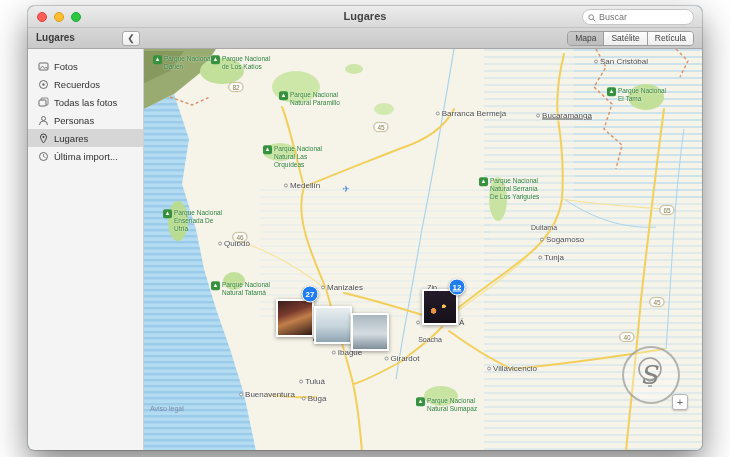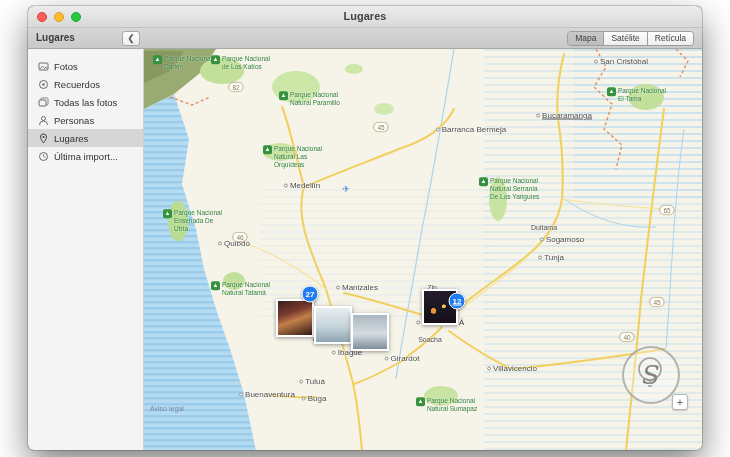--- a/index.html
+++ b/index.html
@@ -106,20 +106,29 @@
 
 <div class="window">
 
   <div class="titlebar">
     <div class="lights">
       <span class="light red"></span>
       <span class="light yellow"></span>
       <span class="light green"></span>
     </div>
     <div class="win-title">Lugares</div>
+    <div class="search">
+      <span>
+        <svg width="8" height="8" viewBox="0 0 8 8">
+            <circle cx="3.2" cy="3.2" r="2.4" fill="none" stroke="#8a8a8a" stroke-width="1"></circle>
+            <line x1="5" y1="5" x2="7.4" y2="7.4" stroke="#8a8a8a" stroke-width="1"></line>
+          </svg>
+      </span>
+      <input readonly="" placeholder="Buscar" style="">
+    </div>
   </div>
 
   <div class="toolbar">
     <span class="toolbar-header">Lugares</span>
     <span class="back-btn">❮</span>
     <div class="segmented">
       <span class="segment selected">Mapa</span>
       <span class="segment">Satélite</span>
       <span class="segment">Retícula</span>
     </div>
@@ -284,27 +293,27 @@
         <span class="picon">▲</span>
         <span class="ptxt">Parque Nacional Natural Sumapaz</span>
       </div>
       <div class="park" style="left:496px; top:46px;">
         <span class="picon">▲</span>
         <span class="ptxt">Parque Nacional El Tama</span>
       </div>
 
       <div class="city" style="left:477px; top:12px;"><span class="dot"></span><span>San Cristóbal</span></div>
       <div class="city" style="left:420px; top:66px;text-decoration:underline;"><span class="dot"></span><span>Bucaramanga</span></div>
-      <div class="city" style="left:327px; top:64px;margin-top:16px;"><span class="dot"></span><span>Barranca Bermeja</span></div>
+      <div class="city" style="left:327px; top:64px;"><span class="dot"></span><span>Barranca Bermeja</span></div>
       <div class="city" style="left:158px; top:136px;"><span class="dot"></span><span>Medellín</span></div>
       <div class="city" style="left:90px; top:194px;"><span class="dot"></span><span>Quibdó</span></div>
       <div class="city small" style="left:400px; top:178px;"><span>Duitama</span></div>
       <div class="city" style="left:418px; top:190px;"><span class="dot"></span><span>Sogamoso</span></div>
       <div class="city" style="left:383px; top:208px;margin-left:24px;"><span class="dot"></span><span>Tunja</span></div>
-      <div class="city" style="left:198px; top:238px;margin-left:15px;"><span class="dot"></span><span>Manizales</span></div>
+      <div class="city" style="left:198px; top:238px;"><span class="dot"></span><span>Manizales</span></div>
       <div class="city small" style="left:291px; top:238px;"><span>Zip...</span></div>
       <div class="city capital" style="left:297px; top:273px;"><span class="dot"></span><span>Bogotá</span></div>
       <div class="city small" style="left:286px; top:290px;"><span>Soacha</span></div>
       <div class="city small" style="left:178px; top:289px;"><span>Arm...</span></div>
       <div class="city" style="left:203px; top:303px;"><span class="dot"></span><span>Ibagué</span></div>
       <div class="city" style="left:258px; top:309px;"><span class="dot"></span><span>Girardot</span></div>
       <div class="city" style="left:368px; top:319px;"><span class="dot"></span><span>Villavicencio</span></div>
       <div class="city" style="left:168px; top:332px;"><span class="dot"></span><span>Tuluá</span></div>
       <div class="city" style="left:170px; top:349px;"><span class="dot"></span><span>Buga</span></div>
       <div class="city" style="left:123px; top:345px;"><span class="dot"></span><span>Buenaventura</span></div>
@@ -317,21 +326,21 @@
       <span class="shield" style="left:483px; top:288px;">40</span>
 
       <span class="airport" style="left:202px; top:140px;">✈</span>
 
       <div class="thumb t1" style="left:132px; top:250px;"></div>
       <div class="thumb t2" style="left:170px; top:257px;"></div>
       <div class="thumb t3" style="left:207px; top:264px;"></div>
       <div class="cluster-badge" style="left:166px; top:245px;">27</div>
 
       <div class="thumb t4" style="left:278px; top:240px;"></div>
-      <div class="cluster-badge" style="left:313px; top:252px;text-decoration:underline;">12</div>
+      <div class="cluster-badge" style="left:313px; top:238px;text-decoration:underline;">12</div>
 
       <div class="legal">Aviso legal</div>
       <div class="zoom-btn">+</div>
       <div class="watermark">
         <svg width="42" height="46" viewBox="0 0 42 46">
           <circle cx="18" cy="15" r="11" fill="none" stroke="rgba(140,140,140,.8)" stroke-width="1.6"></circle>
           <path d="M14 25 q4 4 8 0 M15 29 h6 M16 32 h4" fill="none" stroke="rgba(140,140,140,.8)" stroke-width="1.4"></path>
         </svg>
         <span class="wm-s">S</span>
       </div>

